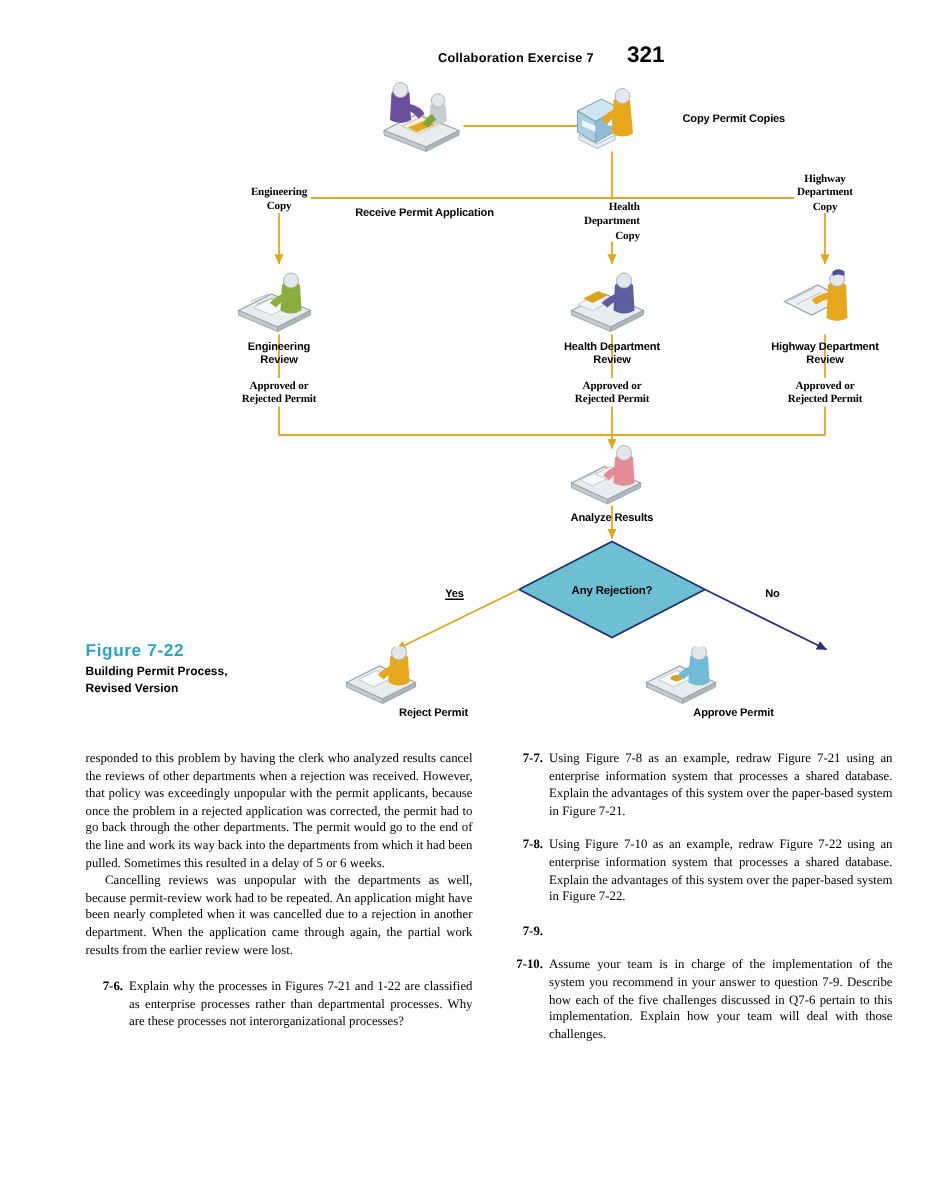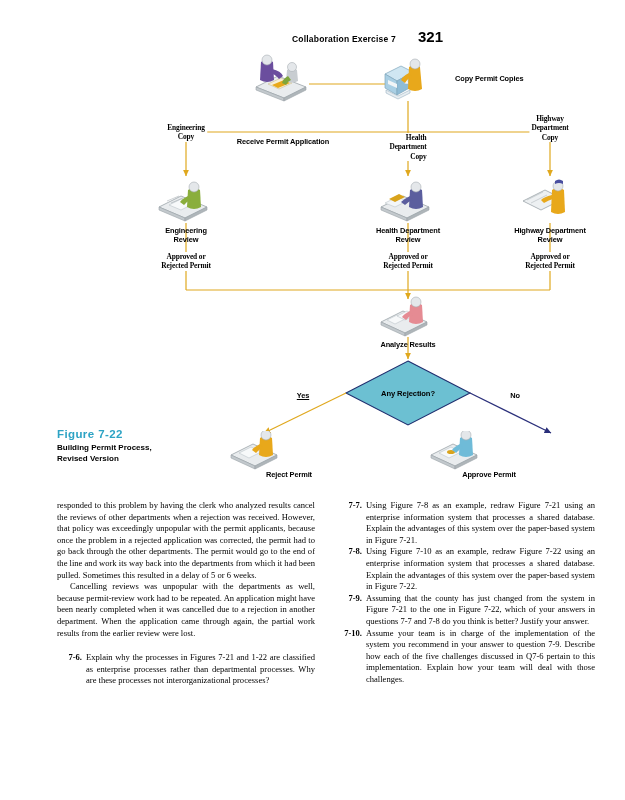--- a/index.html
+++ b/index.html
@@ -144,21 +144,21 @@
 
   .col p {
     margin: 0 0 0 0;
     text-indent: 13px;
     text-align: justify;
   }
   .col p.first { text-indent: 0; }
 
   .qitem {
     display: flex;
-    margin-top: 0;
+    margin-top: 11px;
     align-items: flex-start;
   }
   .qitem .qnum {
     flex: 0 0 auto;
     width: 25px;
     text-align: right;
     padding-right: 4px;
     font-weight: bold;
     font-family: "Liberation Serif", serif;
     font-size: 8.55px;
@@ -380,21 +380,20 @@
     <div class="qitem">
       <div class="qnum">7-7.</div>
       <div class="qtext">Using Figure 7-8 as an example, redraw Figure 7-21 using an enterprise information system that processes a shared database. Explain the advantages of this system over the paper-based system in Figure 7-21.</div>
     </div>
     <div class="qitem">
       <div class="qnum">7-8.</div>
       <div class="qtext">Using Figure 7-10 as an example, redraw Figure 7-22 using an enterprise information system that processes a shared database. Explain the advantages of this system over the paper-based system in Figure 7-22.</div>
     </div>
     <div class="qitem">
       <div class="qnum">7-9.</div>
-      <div class="qtext">Assuming that the county has just changed from the system in Figure 7-21 to the one in Figure 7-22, which of your answers in questions 7-7 and 7-8 do you think is better? Justify your answer.</div>
     </div>
     <div class="qitem">
       <div class="qnum">7-10.</div>
       <div class="qtext">Assume your team is in charge of the implementation of the system you recommend in your answer to question 7-9. Describe how each of the five challenges discussed in Q7-6 pertain to this implementation. Explain how your team will deal with those challenges.</div>
     </div>
   </div>
 
 </div>
 
 </body></html>

